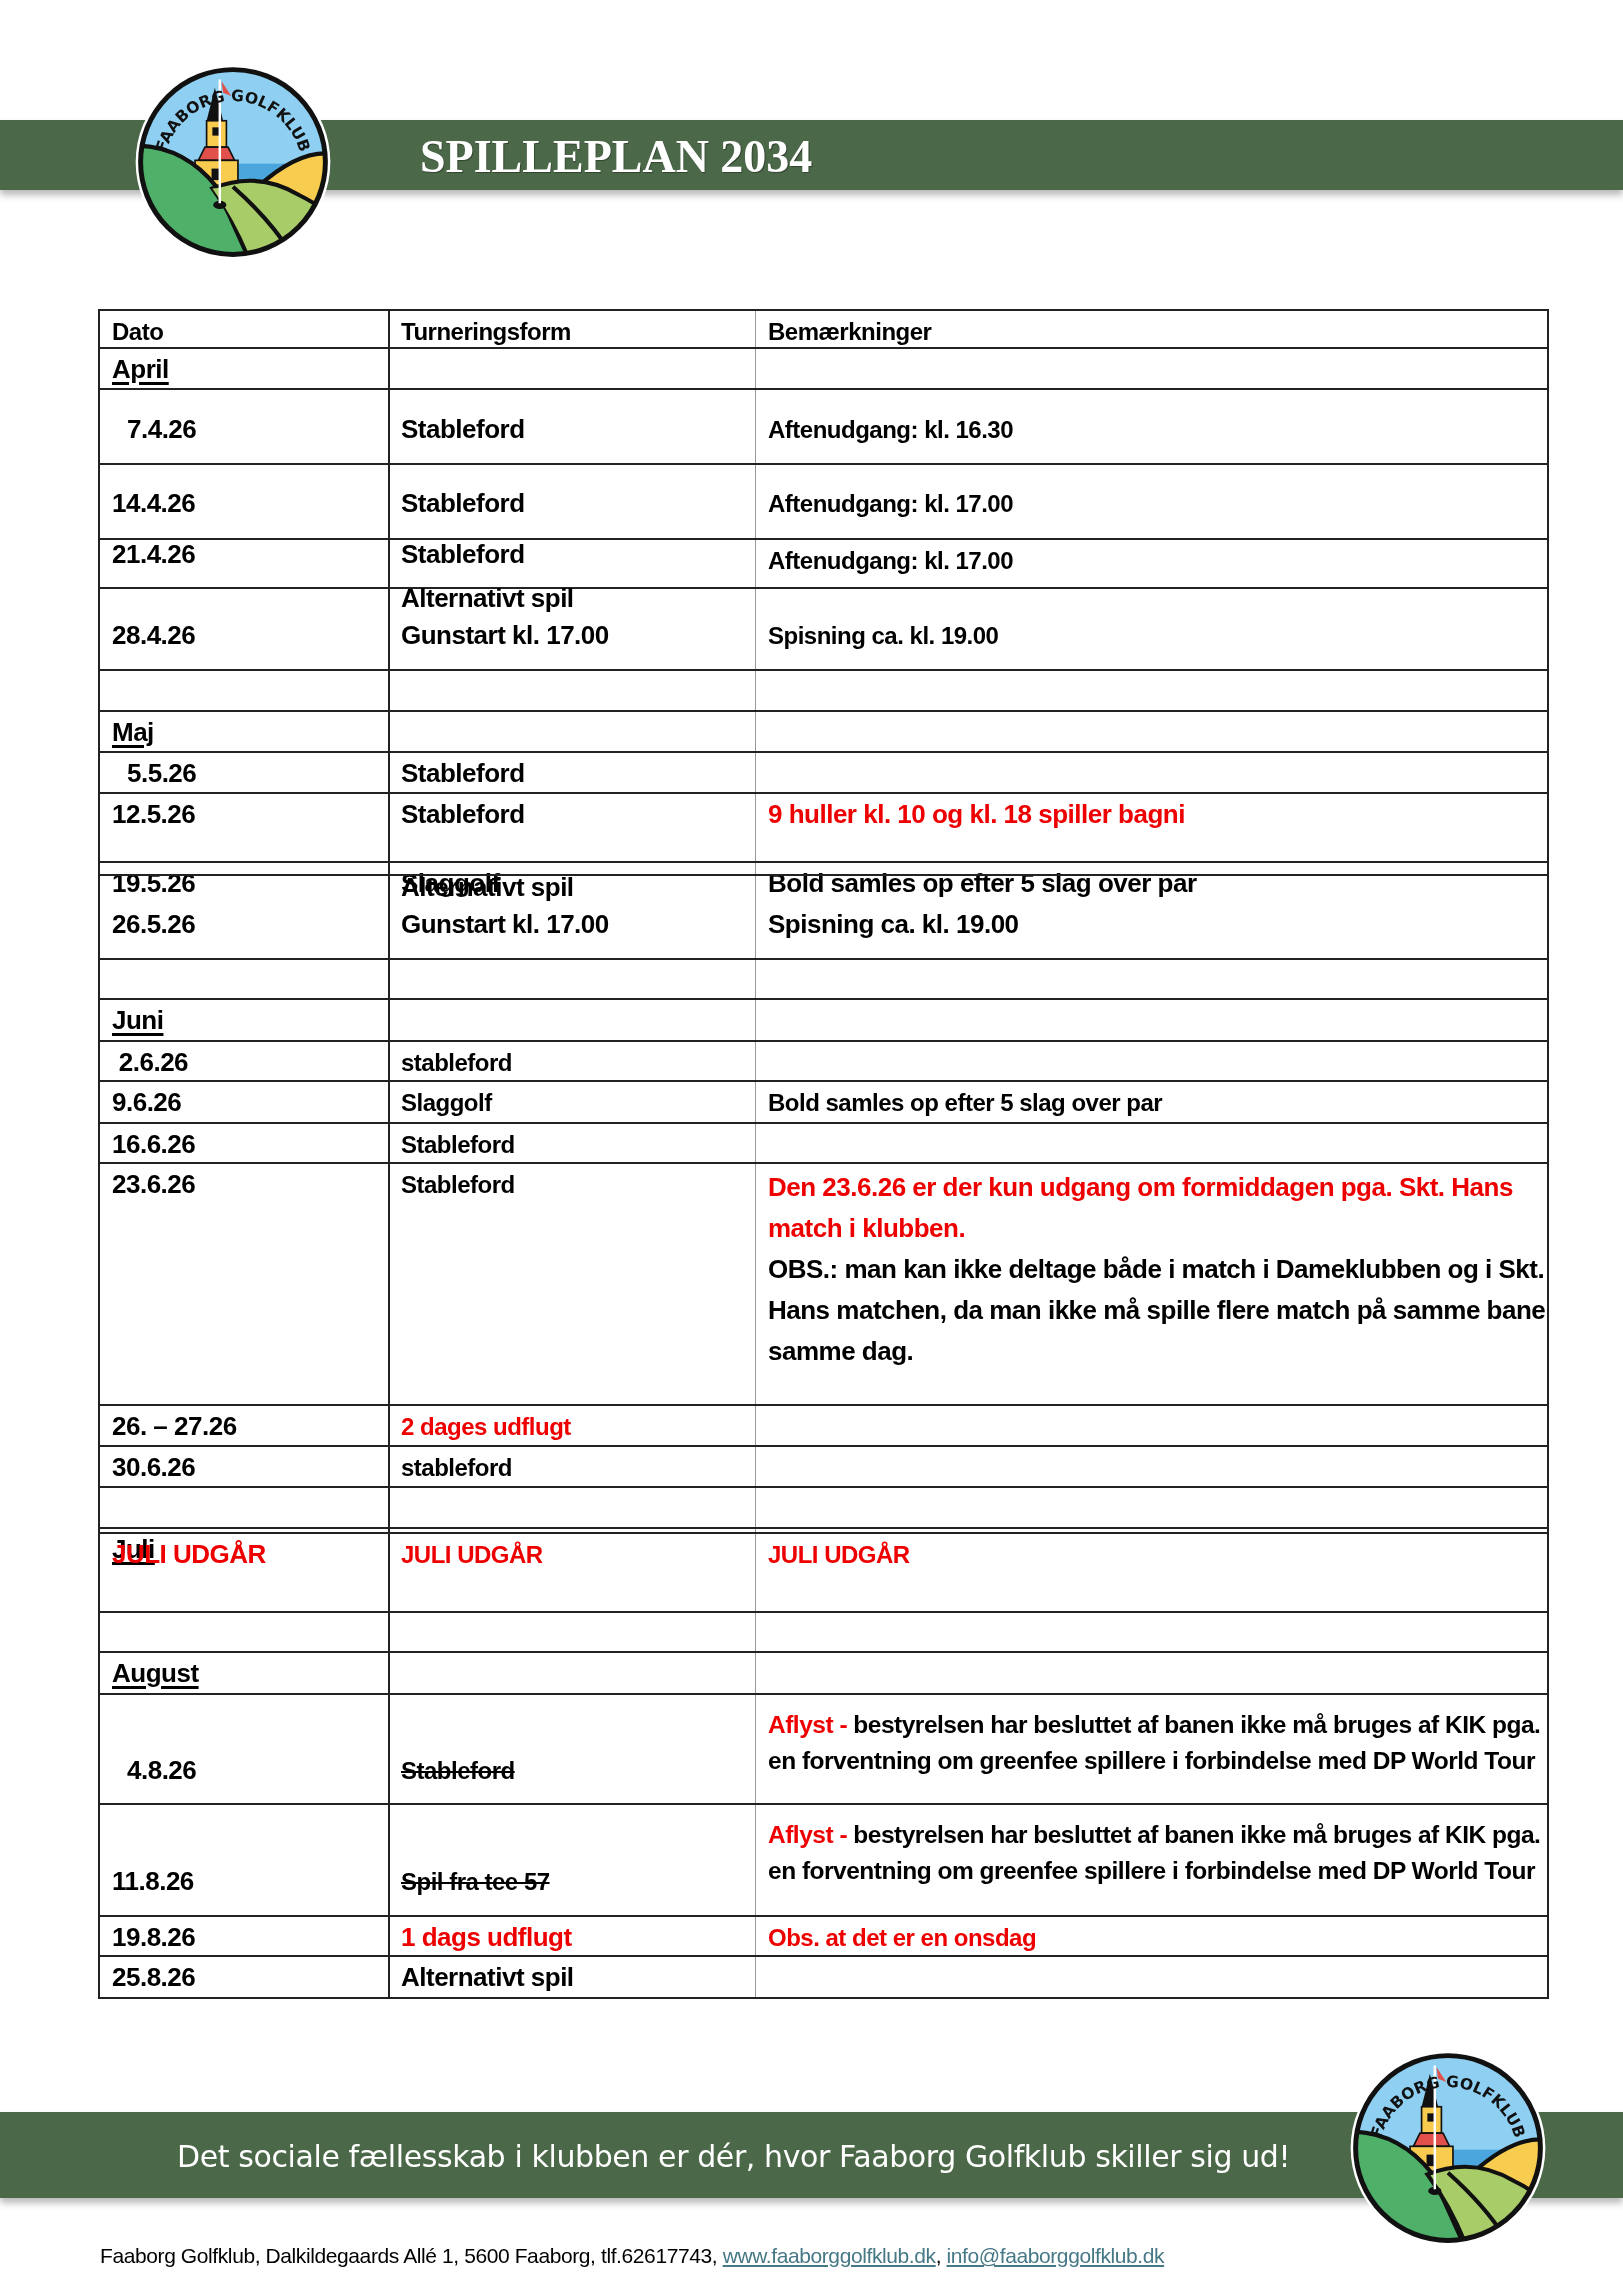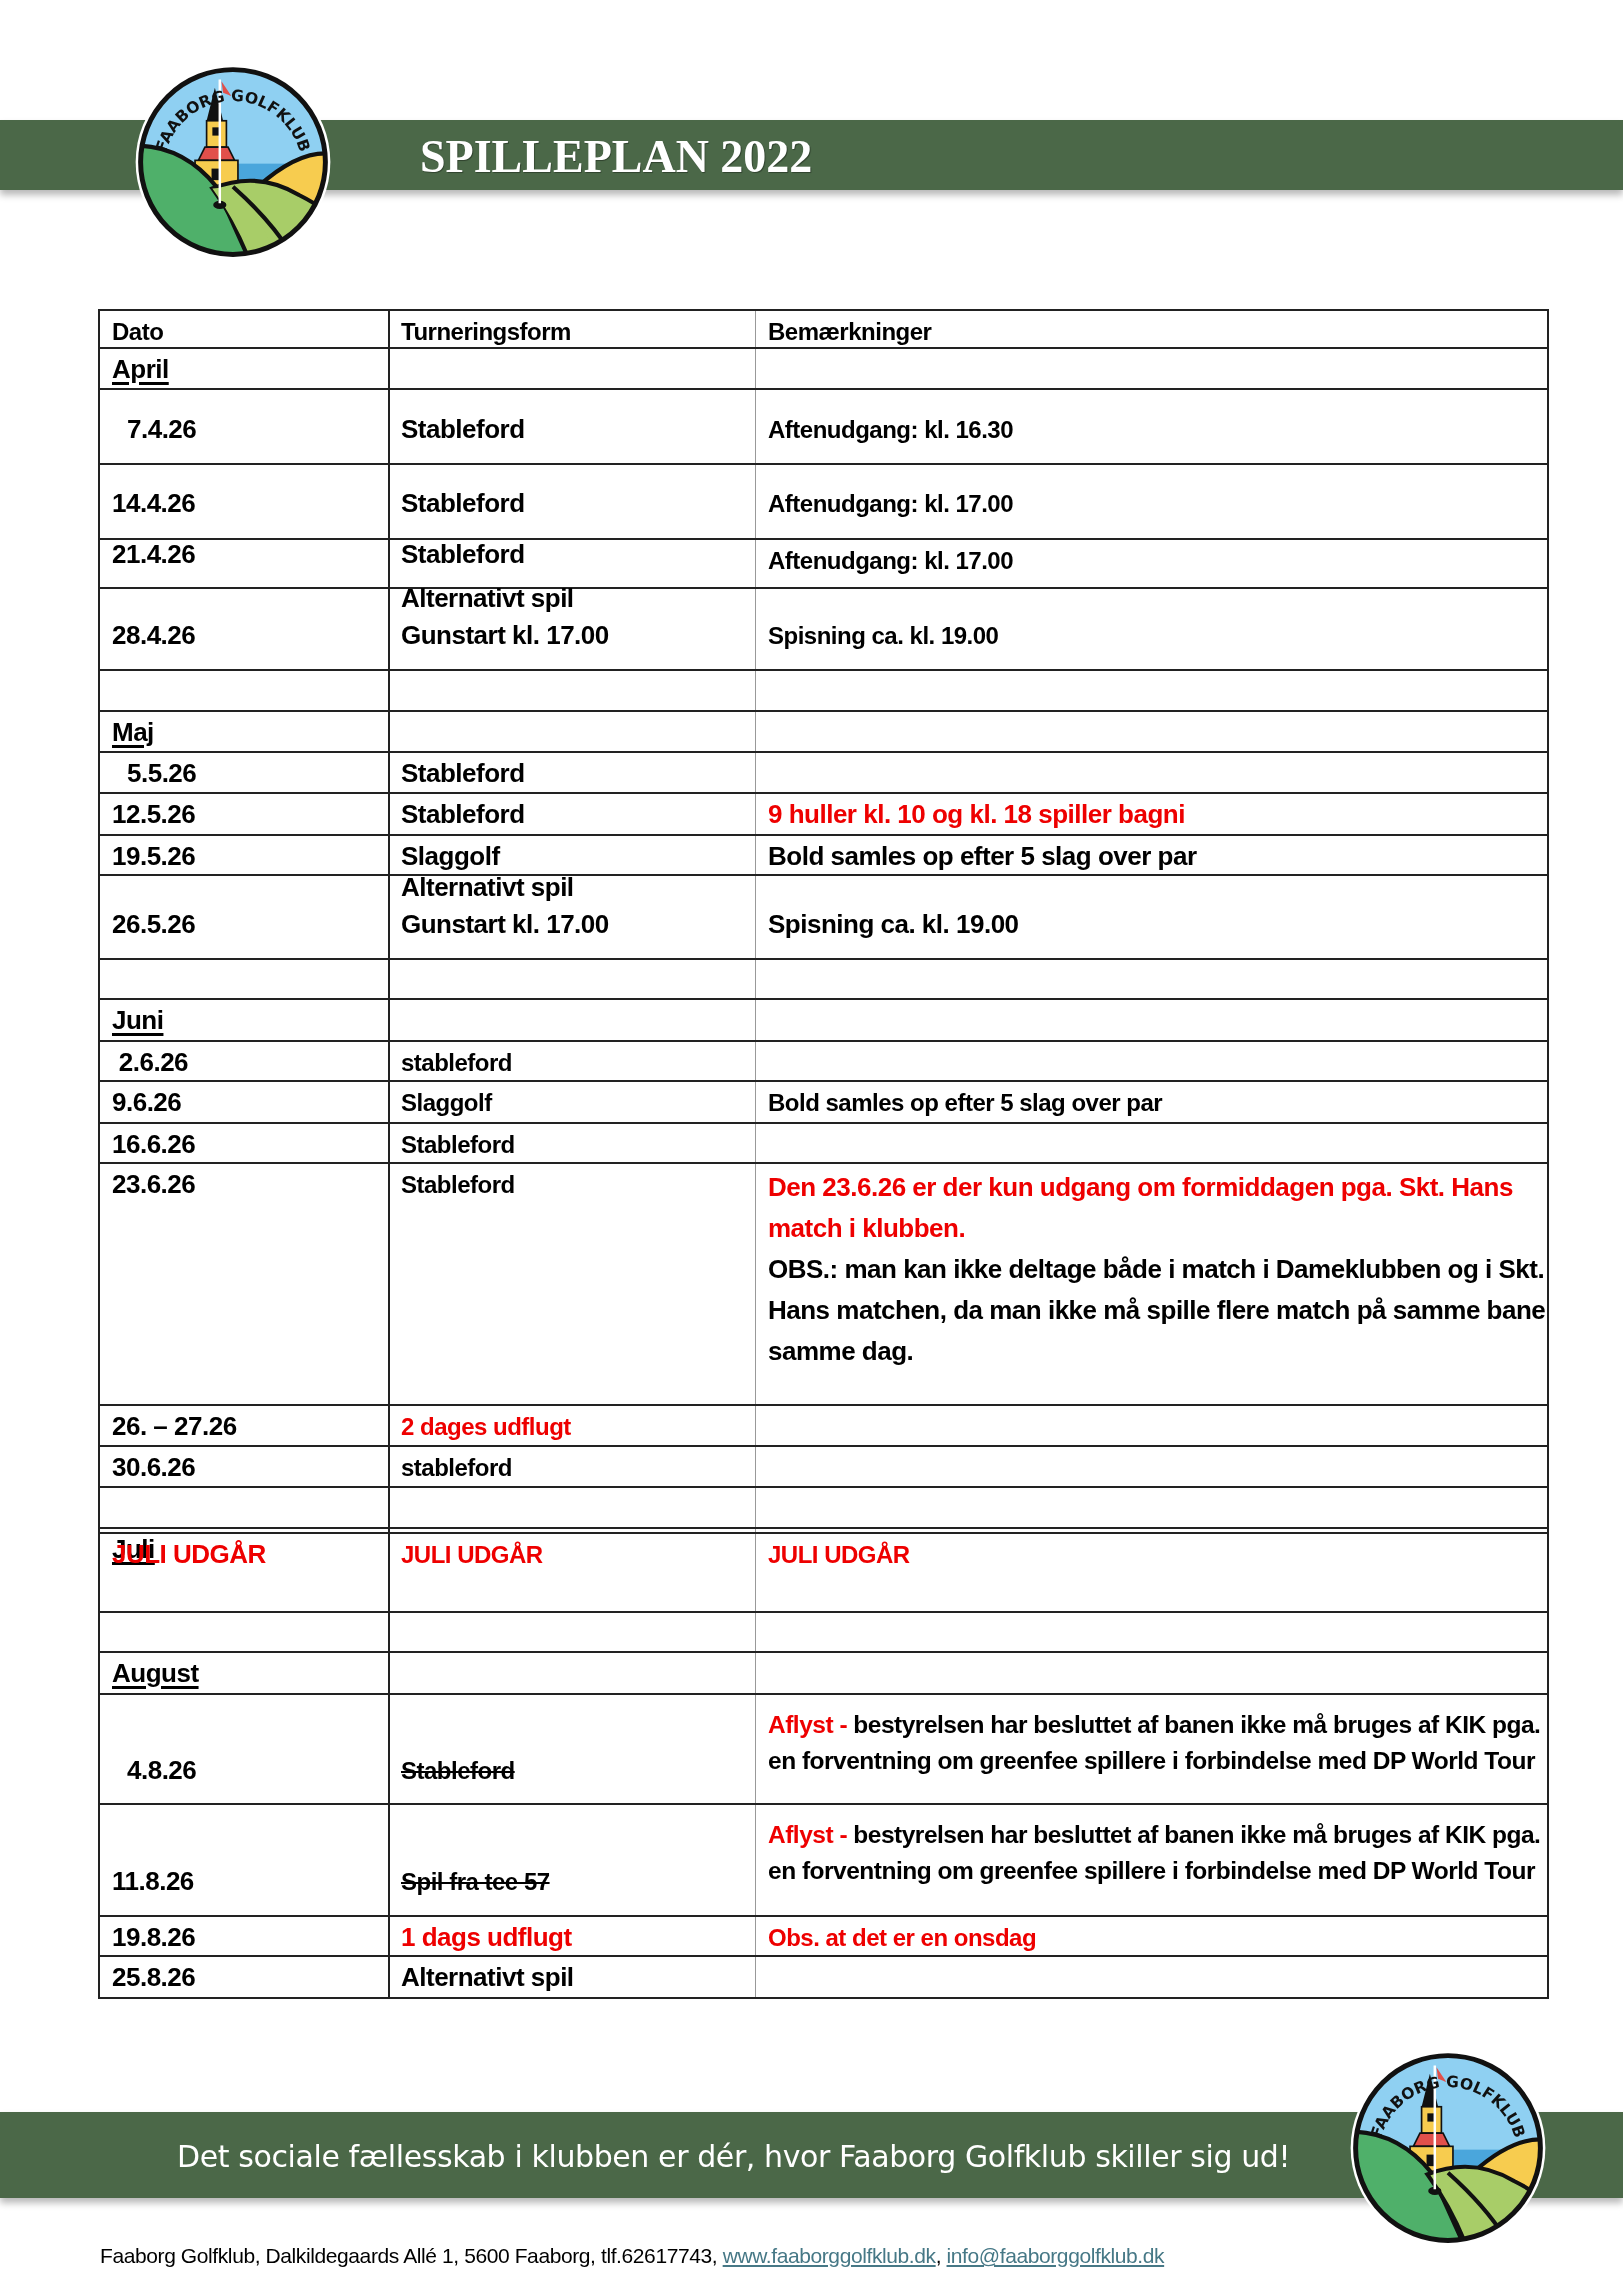--- a/index.html
+++ b/index.html
@@ -50,21 +50,21 @@
   .wrap-s { white-space: normal; line-height: 36px; font-size: 24.5px; margin-top: 10px; }
 
   .address { position: absolute; left: 100px; top: 2239px; height: 34px; line-height: 34px;
              font-size: 21px; white-space: nowrap; letter-spacing: -0.4px; }
   .address a { color: #467886; text-decoration: underline; }
 </style>
 </head>
 <body>
 
 <div class="banner banner-top"></div>
-<div class="title">SPILLEPLAN 2022</div>
+<div class="title">SPILLEPLAN 2034</div>
 
 <div class="logo logo-top">
   <svg viewBox="0 0 240 240">
     <defs>
       <clipPath id="lc1">
           <circle cx="120" cy="120" r="112"></circle>
         </clipPath>
       <path id="arc1" d="M 38 112 A 84 84 0 0 1 202 112"></path>
     </defs>
     <circle cx="120" cy="120" r="118" fill="#ffffff"></circle>
@@ -145,21 +145,21 @@
     <div class="cell c2">Stableford</div>
     <div class="cell c3"></div>
   </div>
 
   <div class="row" style="top:481px;height:41px">
     <div class="cell c1">12.5.26</div>
     <div class="cell c2">Stableford</div>
     <div class="cell c3 red">9 huller kl. 10 og kl. 18 spiller bagni</div>
   </div>
 
-  <div class="row" style="top:523px;height:25px">
+  <div class="row" style="top:550px;height:25px">
     <div class="cell c1">19.5.26</div>
     <div class="cell c2">Slaggolf</div>
     <div class="cell c3">Bold samles op efter 5 slag over par</div>
   </div>
 
   <div class="row" style="top:563px;height:84px">
     <div class="cell c1 valign-bottom">26.5.26</div>
     <div class="cell c2 valign-bottom">
       <div>Alternativt spil</div>
       <div>Gunstart kl. 17.00</div>

